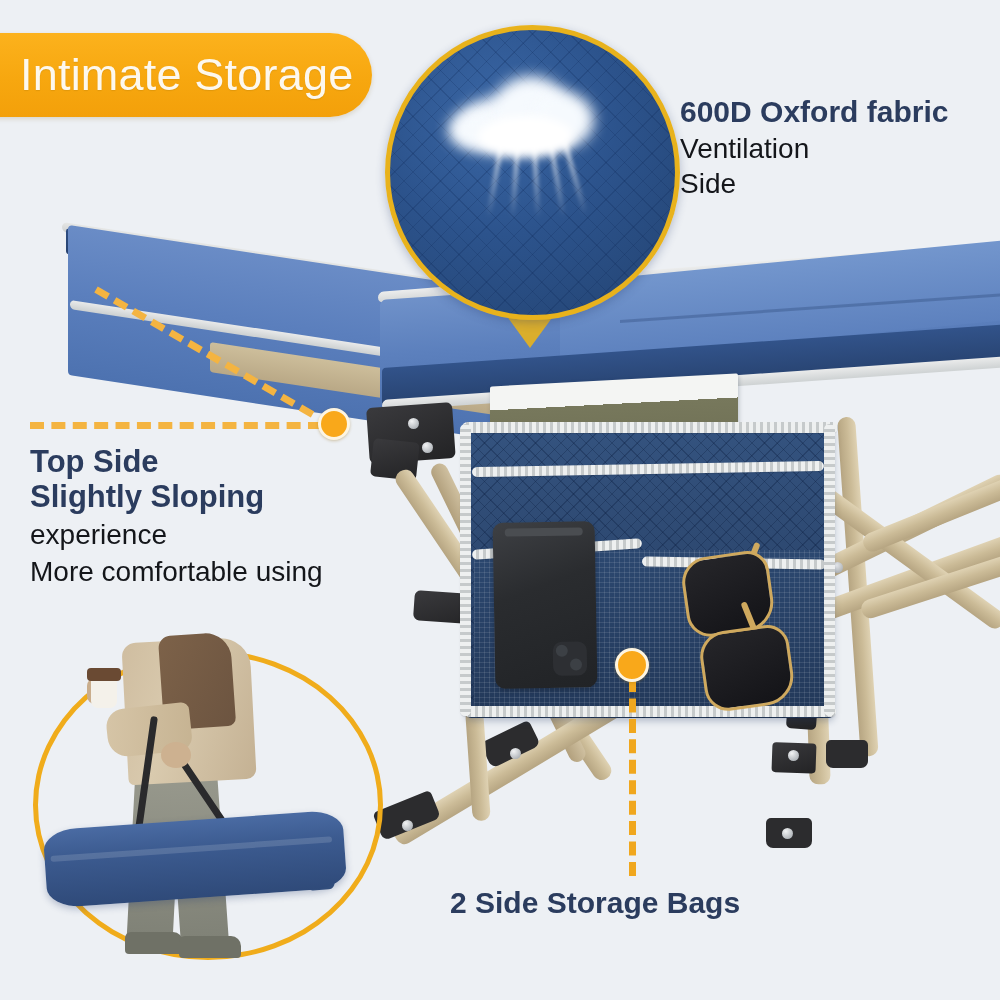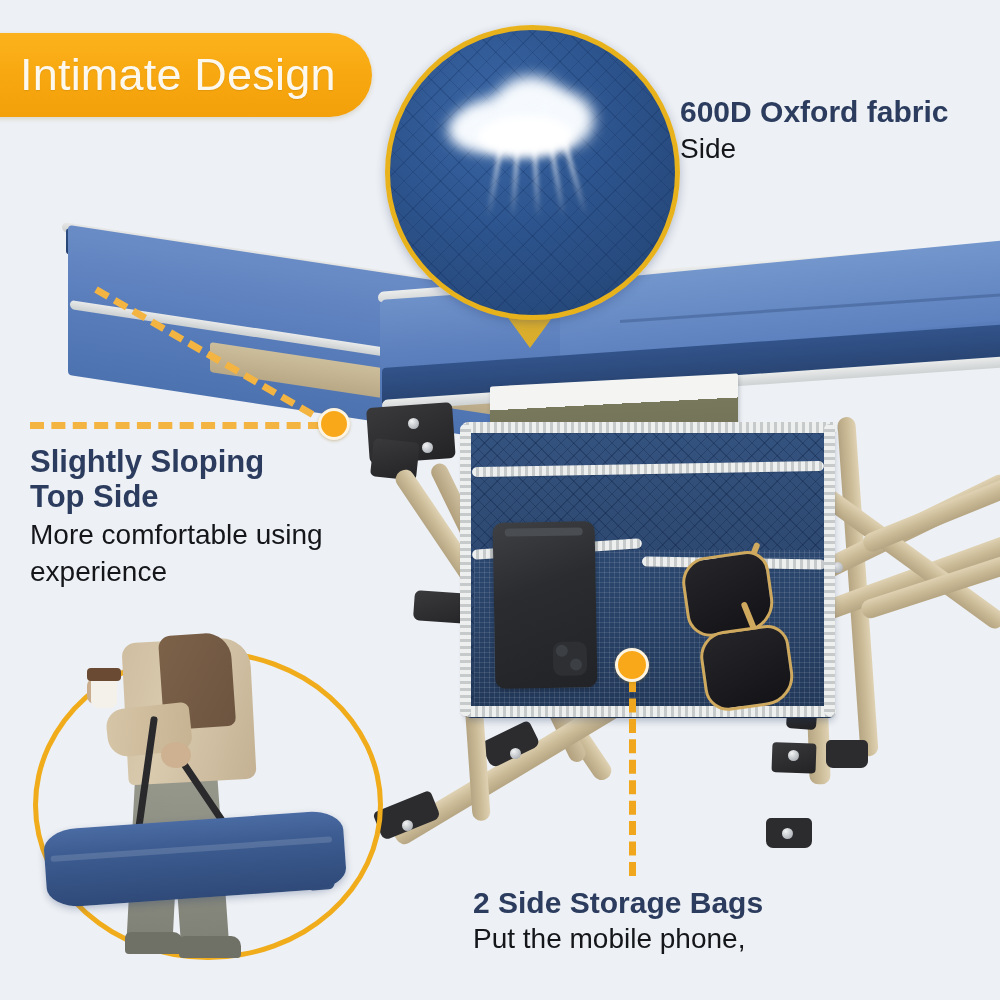--- a/index.html
+++ b/index.html
@@ -31,21 +31,21 @@
   .sub {color:#14161a;font-weight:400;line-height:1.12;}
 
   #txt-fabric{position:absolute;left:680px;top:95px;width:320px;z-index:35;}
   #txt-fabric .head{font-size:30px;}
   #txt-fabric .sub{font-size:28px;margin-top:4px;}
 
   #txt-slope{position:absolute;left:30px;top:445px;width:400px;z-index:35;}
   #txt-slope .head{font-size:31px;}
   #txt-slope .sub{font-size:28px;margin-top:5px;}
 
-  #txt-bags{position:absolute;left:450px;top:886px;width:470px;z-index:35;margin-left:23px;}
+  #txt-bags{position:absolute;left:450px;top:886px;width:470px;z-index:35;}
   #txt-bags .head{font-size:30px;}
   #txt-bags .sub{font-size:28px;margin-top:3px;}
 
   
   .dot{
     position:absolute;border-radius:50%;
     background:#f9a81a;border:3px solid #fdf5e2;
     box-shadow:0 1px 3px rgba(150,110,20,.35);
     z-index:38;
   }
@@ -377,32 +377,32 @@
 
   <div class="dash-h" style="left:30px;top:422px;width:292px;"></div>
   <div class="dash-diag" style="left:96px;top:286px;width:250px;transform:rotate(30deg);"></div>
   <div class="dot" style="left:318px;top:408px;width:26px;height:26px;"></div>
 
   <div class="dash-v" style="left:629px;top:678px;height:198px;"></div>
   <div class="dot" style="left:615px;top:648px;width:28px;height:28px;"></div>
 
   <div id="txt-fabric">
     <div class="head">600D Oxford fabric</div>
+    <div class="sub">Ventilation</div>
     <div class="sub">Side</div>
   </div>
 
   <div id="txt-slope">
+    <div class="head">Top Side</div>
     <div class="head">Slightly Sloping</div>
-    <div class="head">Top Side</div>
+    <div class="sub">experience</div>
     <div class="sub">More comfortable using</div>
-    <div class="sub">experience</div>
   </div>
 
   <div id="txt-bags">
     <div class="head">2 Side Storage Bags</div>
-    <div class="sub">Put the mobile phone,</div>
   </div>
 
   <div class="title-banner">
-    <span class="t">Intimate Design</span>
+    <span class="t">Intimate Storage</span>
   </div>
 
 </div>
 
 </body></html>

